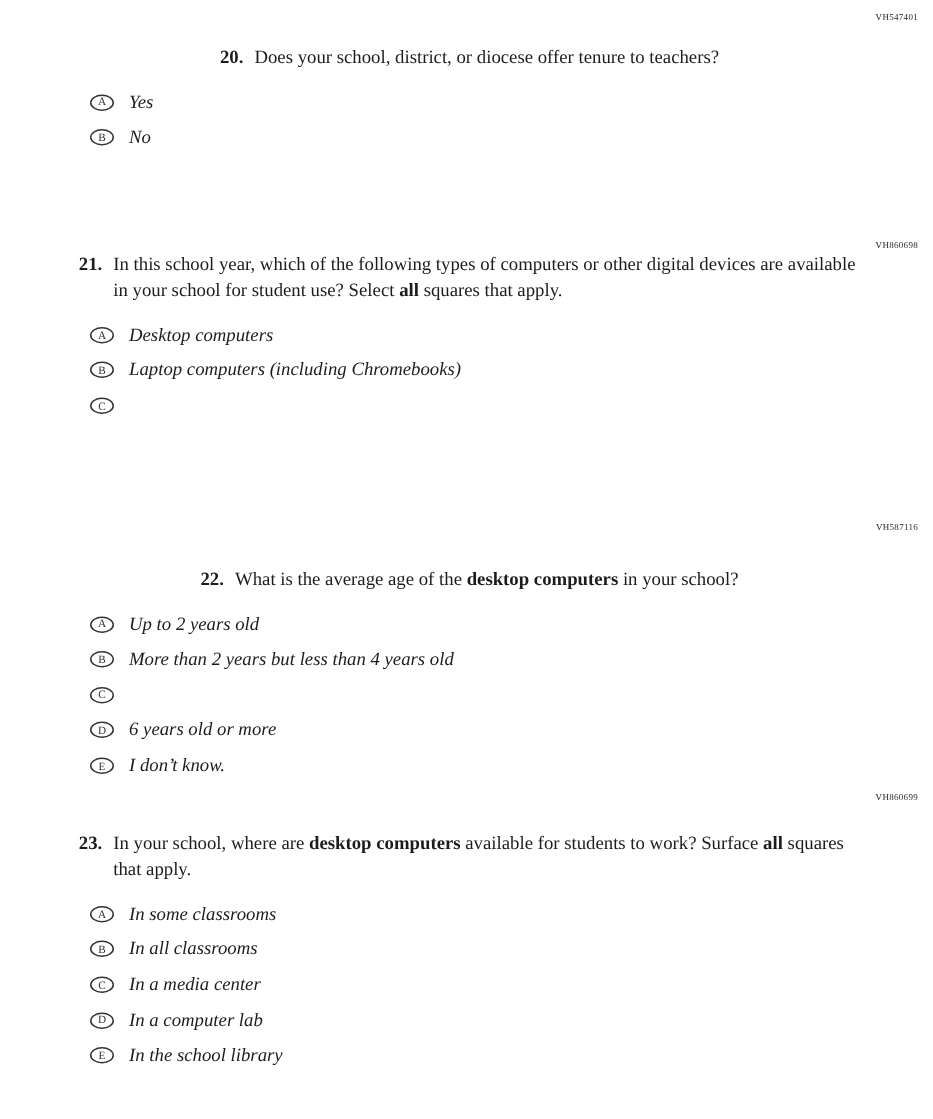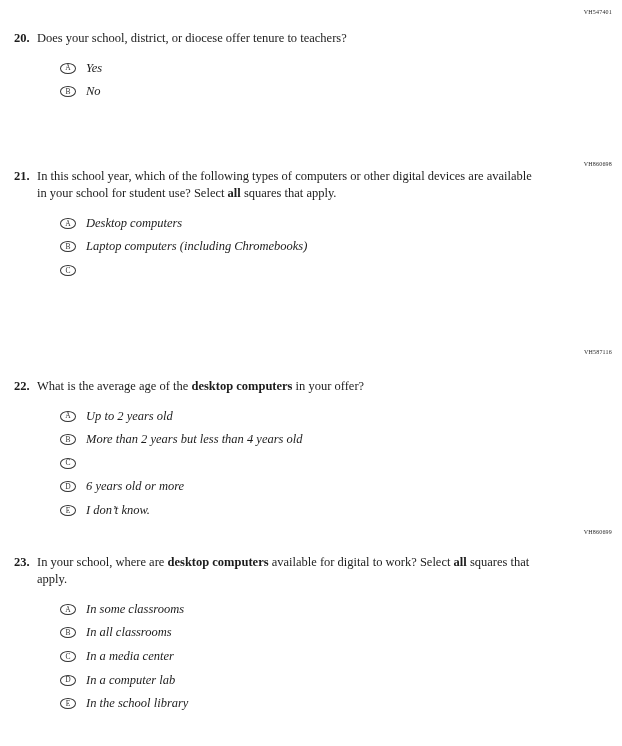--- a/index.html
+++ b/index.html
@@ -25,23 +25,24 @@
     text-align: right;
     padding-right: 10px;
     font-size: 6px;
     line-height: 8px;
     color: #2a2a2a;
     letter-spacing: 0.2px;
     font-family: "Liberation Serif", serif;
   }
   .q-row {
     display: flex;
-    padding-left: 14px;
+    padding-left: 4px;
     font-size: 12.5px;
     line-height: 1.38;
+    justify-content: center;
   }
   .mt-14 { margin-top: 14px; }
   .mt-12 { }
   .mt-22 { margin-top: 22px; }
   .mt-18 { margin-top: 18px; }
   .q-num {
     font-weight: bold;
     width: 23px;
     flex-shrink: 0;
   }
@@ -131,21 +132,21 @@
             <span>C</span>
           </span>
       </div>
     </div>
   </div>
 
   <div class="question" style="top:348px;">
     <div class="code">VH587116</div>
     <div class="q-row mt-22">
       <span class="q-num">22.</span>
-      <span class="q-text"><span>What is the average age of the </span><b>desktop computers</b><span> in your offer?</span><b></b><span></span></span>
+      <span class="q-text"><span>What is the average age of the </span><b>desktop computers</b><span> in your school?</span><b></b><span></span></span>
     </div>
     <div class="options">
       <div class="option">
         <span class="oval">
             <span>A</span>
           </span>
         <span class="opt-label">Up to 2 years old</span>
       </div>
       <div class="option">
         <span class="oval">
@@ -170,21 +171,21 @@
           </span>
         <span class="opt-label">I don’t know.</span>
       </div>
     </div>
   </div>
 
   <div class="question" style="top:528px;">
     <div class="code">VH860699</div>
     <div class="q-row mt-18">
       <span class="q-num">23.</span>
-      <span class="q-text"><span>In your school, where are </span><b>desktop computers</b><span> available for digital to work? Select </span><b>all</b><span> squares that apply.</span></span>
+      <span class="q-text"><span>In your school, where are </span><b>desktop computers</b><span> available for students to work? Surface </span><b>all</b><span> squares that apply.</span></span>
     </div>
     <div class="options">
       <div class="option">
         <span class="oval">
             <span>A</span>
           </span>
         <span class="opt-label">In some classrooms</span>
       </div>
       <div class="option">
         <span class="oval">

